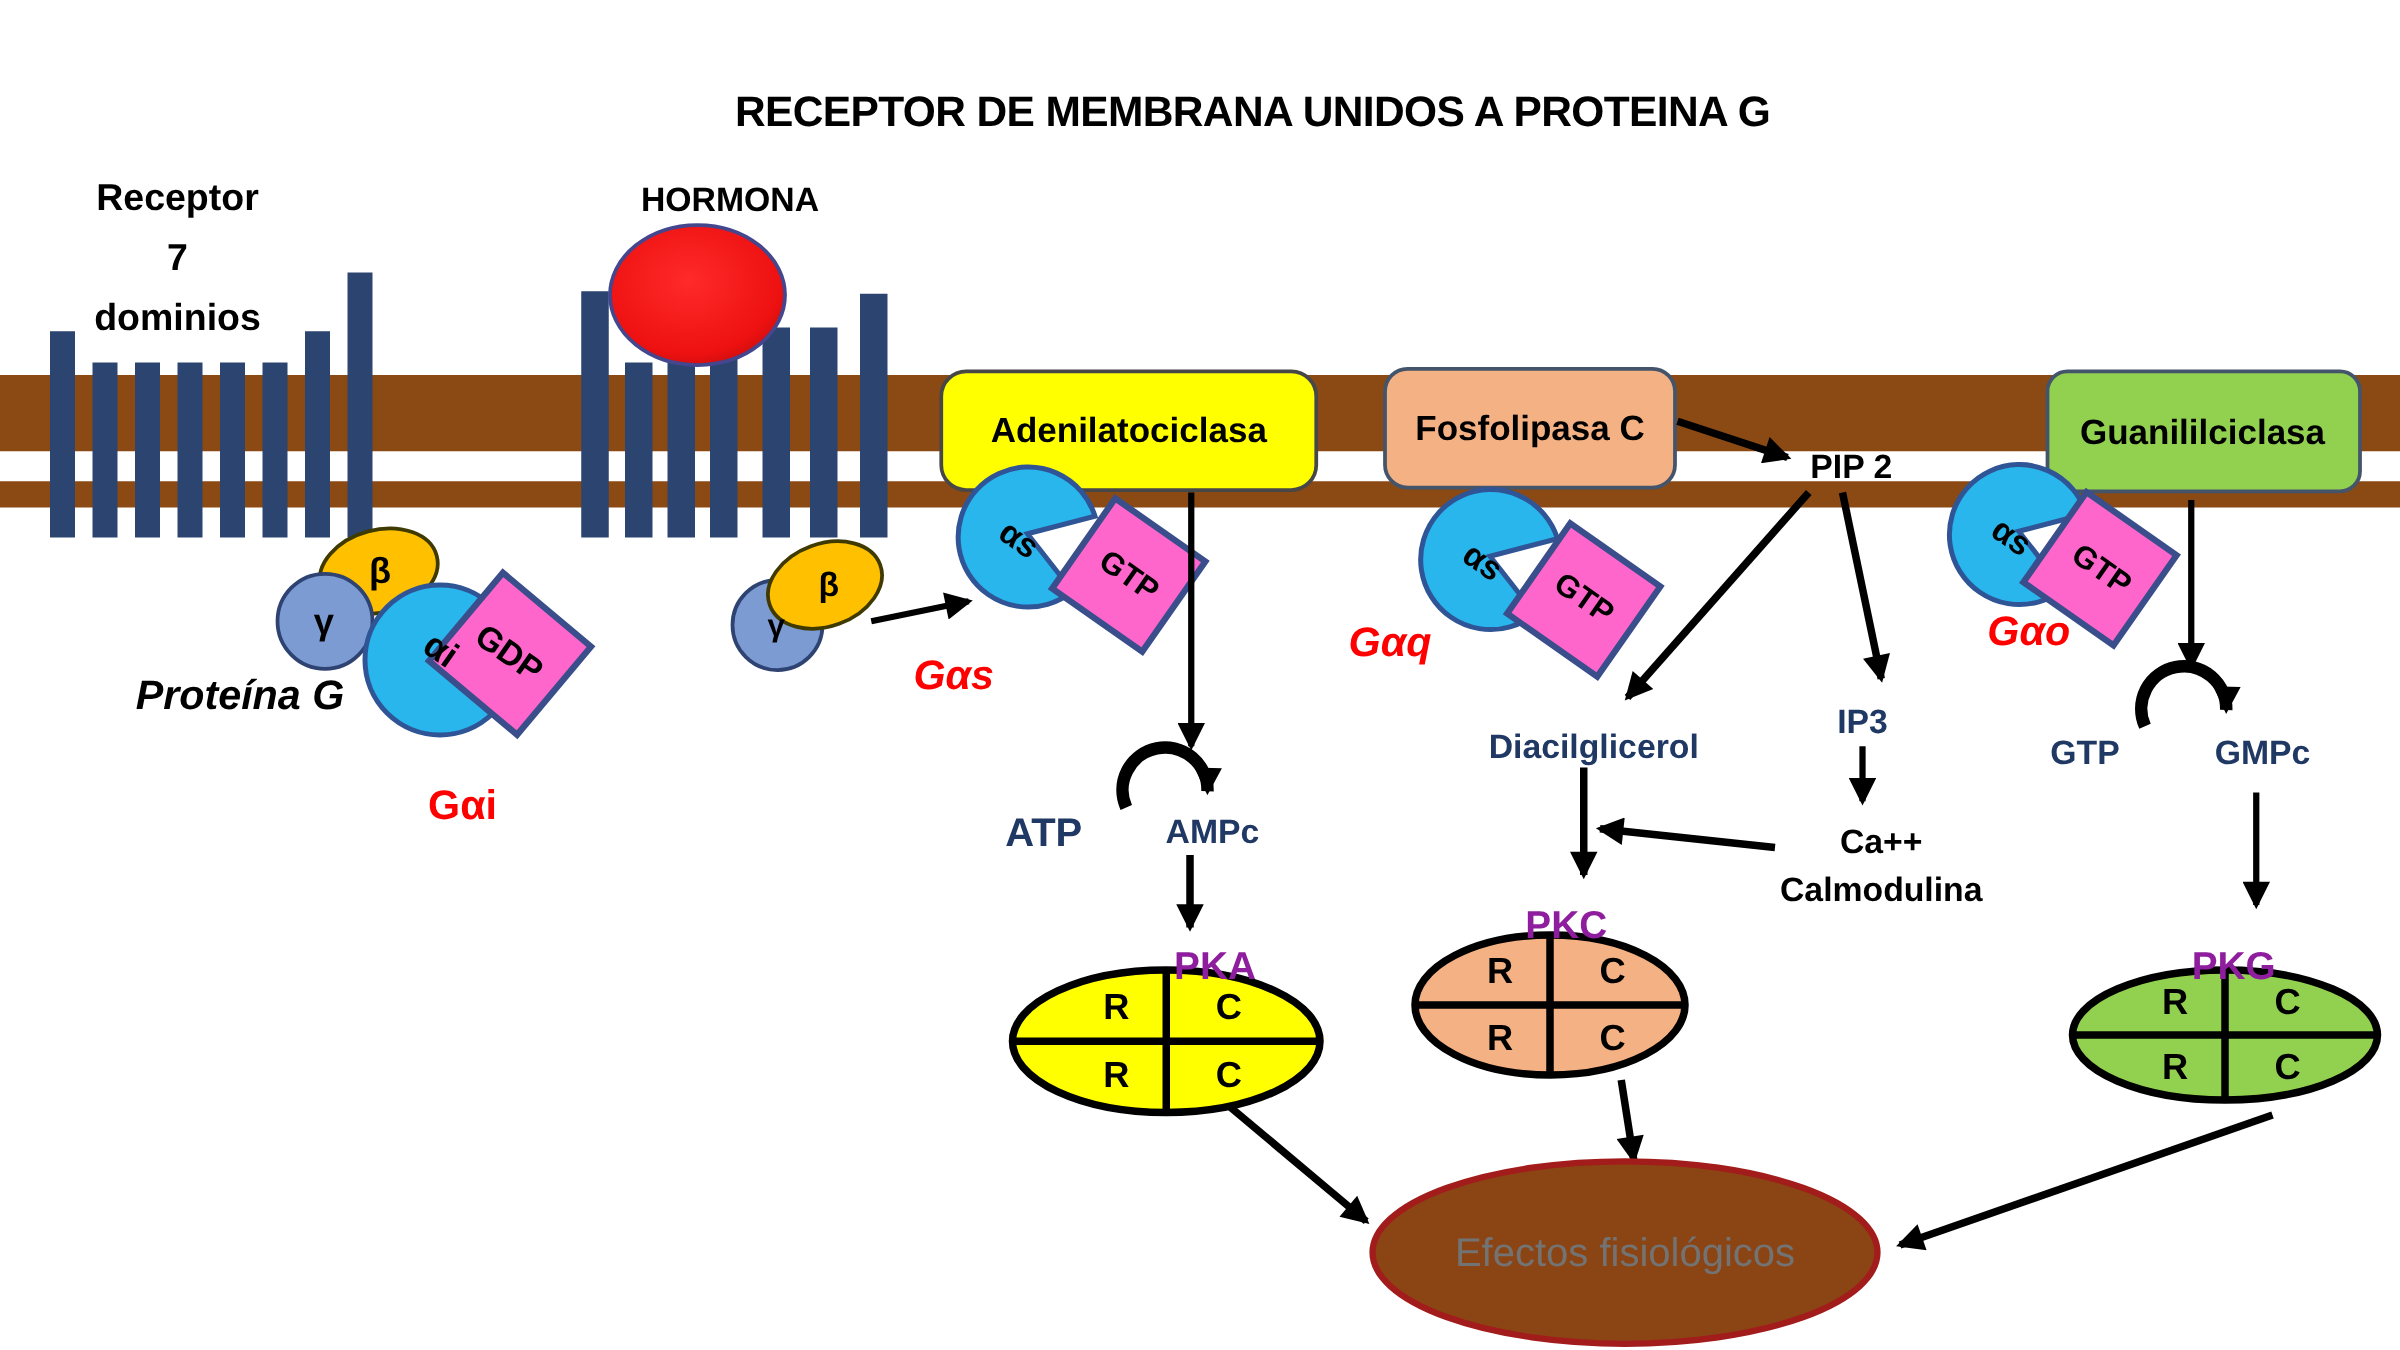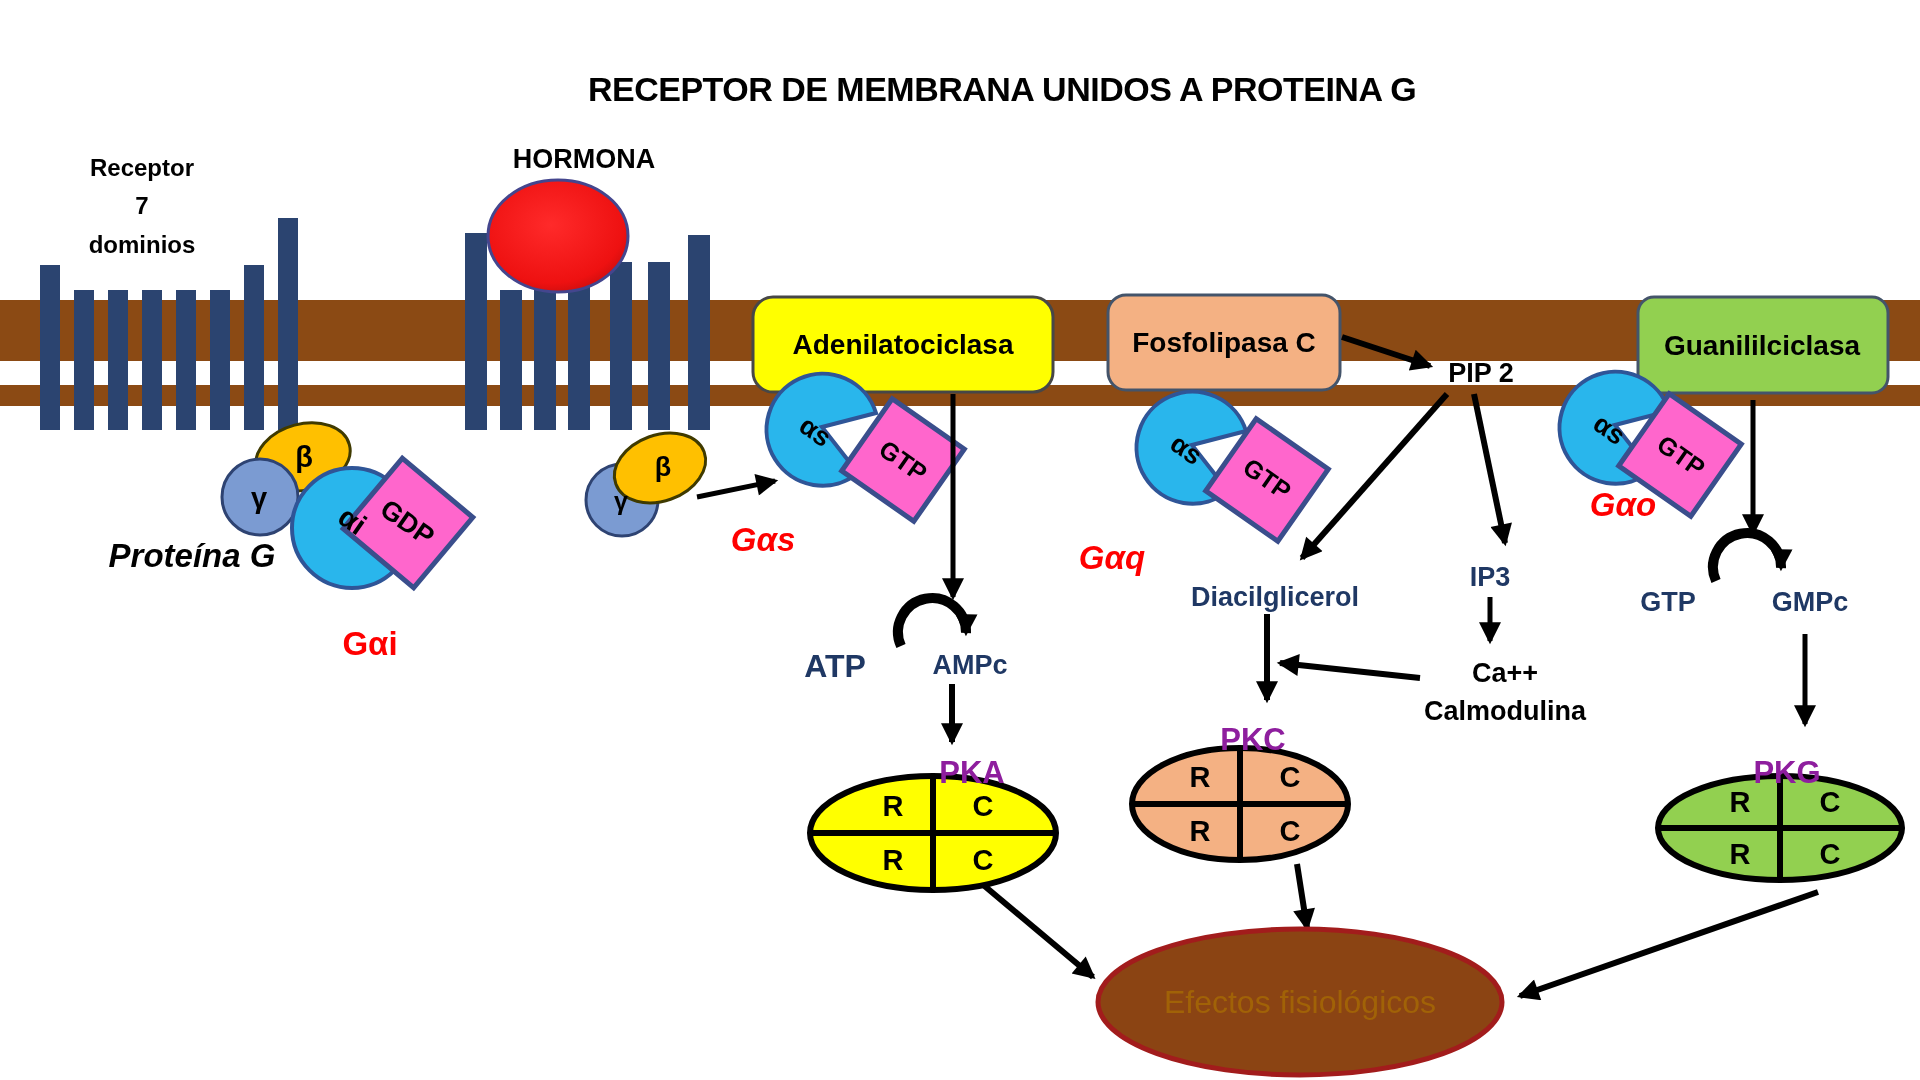--- a/index.html
+++ b/index.html
@@ -6,49 +6,49 @@
   #stage{
     position:relative;width:1920px;height:1080px;background:#fff;overflow:hidden;
     font-family:"Liberation Sans",sans-serif;
   }
   svg.overlay{position:absolute;left:0;top:0;}
   .lbl{
     position:absolute;transform:translate(-50%,-50%);
     font-weight:bold;white-space:nowrap;text-align:center;color:#000;line-height:1.15;
   }
   .title{left:1002px;top:90px;font-size:34px;letter-spacing:-0.5px;}
-  .receptor-lbl{left:142px;top:207px;font-size:24px;white-space:pre-line;line-height:1.6;}
+  .receptor-lbl{left:142px;top:207px;font-size:30px;white-space:pre-line;line-height:1.6;}
   .hormona{left:560px;top:160px;font-size:27px;margin-left:24px;}
   .proteina-g{left:192px;top:556px;font-size:33px;font-style:italic;}
   .red-lbl{color:#FF0000;font-size:33px;}
   .ital{font-style:italic;}
   .gai{left:370px;top:644px;}
   .gas{left:763px;top:540px;}
-  .gaq{left:1112px;top:514px;margin-top:44px;}
+  .gaq{left:1112px;top:514px;}
   .gao{left:1623px;top:505px;}
   .box-lbl{font-size:28px;}
   .adeno{left:903px;top:345px;}
   .fosfo{left:1224px;top:343px;}
   .guani{left:1762px;top:346px;}
   .pip2{left:1481px;top:374px;font-size:27px;}
   .navy{color:#1F3864;}
   .atp{left:835px;top:666px;font-size:32px;}
   .ampc{left:970px;top:666px;font-size:27px;}
   .dag{left:1275px;top:598px;font-size:27px;}
   .ip3{left:1490px;top:578px;font-size:27px;}
   .gtp-r{left:1668px;top:603px;font-size:27px;}
   .gmpc{left:1810px;top:603px;font-size:27px;}
   .ca{left:1505px;top:674px;font-size:27px;}
   .calmo{left:1505px;top:712px;font-size:27px;}
   .purple{color:#8E1E9E;font-size:31px;margin-top:13px;}
   .pka{left:972px;top:760px;text-align:center;}
   .pkc{left:1253px;top:727px;}
   .pkg{left:1787px;top:760px;}
   .rc{font-size:29px;}
-  .efectos{left:1300px;top:1002px;font-size:32px;font-weight:normal;color:#a16207;}
+  .efectos{left:1300px;top:1002px;font-size:32px;font-weight:normal;color:#737373;}
   .sub{font-size:29px;}
   .rot35{transform:translate(-50%,-50%) rotate(35deg);}
   .beta1{left:304px;top:458px;}
   .gamma1{left:259px;top:499px;}
   .alphai{left:352px;top:521px;}
   .gdp1{left:407px;top:523px;font-size:27px;}
   .beta2{left:663px;top:468px;font-size:27px;}
   .gamma2{left:621px;top:501px;font-size:25px;}
   .as1{left:815px;top:432px;font-size:27px;}
   .gtp1{left:903px;top:461px;font-size:25px;}

